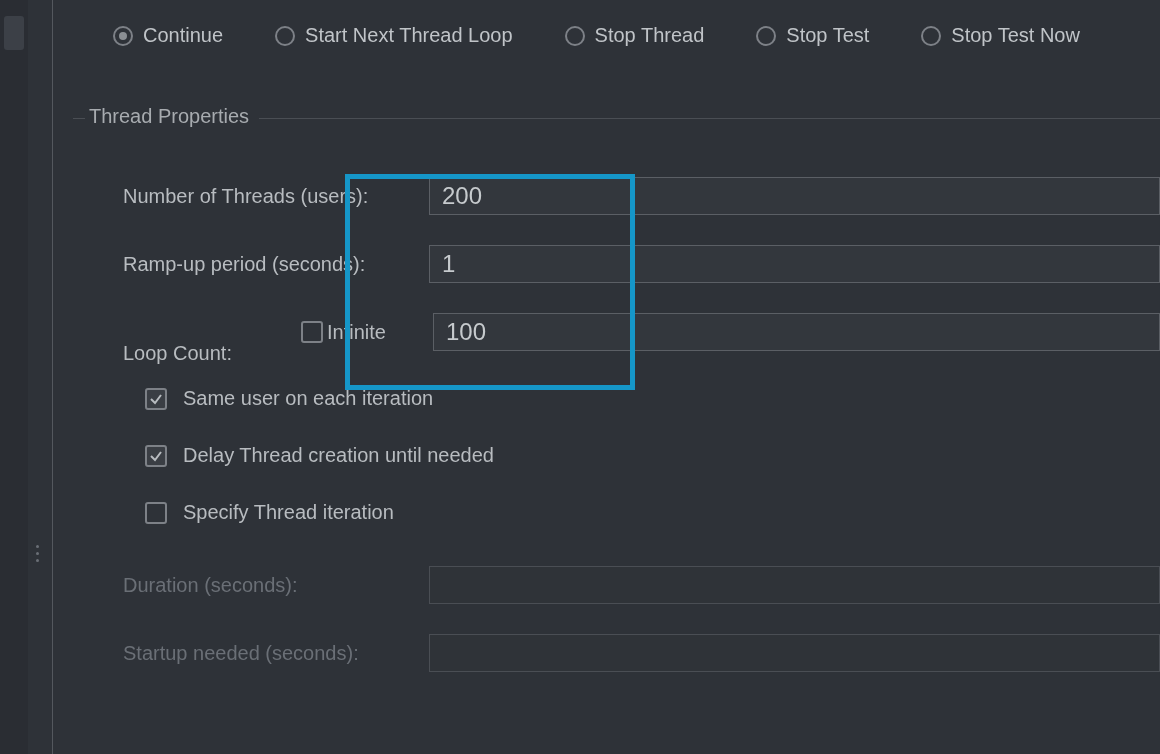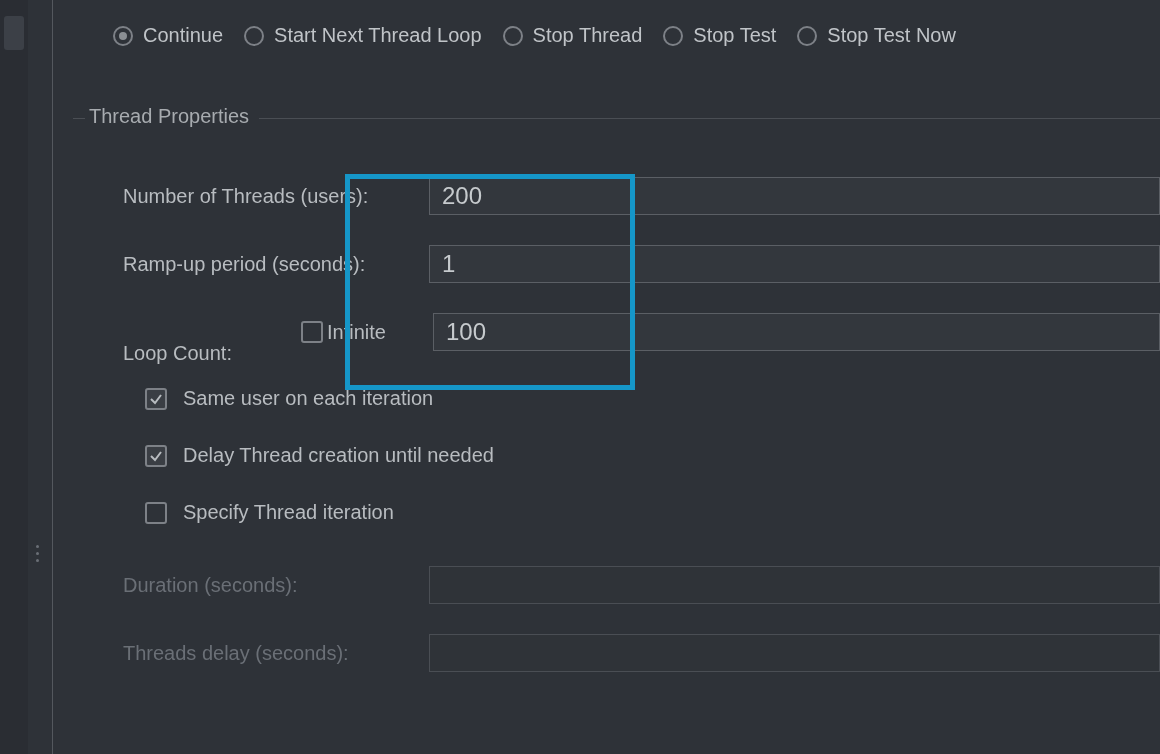--- a/index.html
+++ b/index.html
@@ -57,21 +57,21 @@
   }
 
   
   .radio-row {
     position: absolute;
     left: 60px;
     top: 24px;
     right: 0;
     display: flex;
     align-items: flex-start;
-    gap: 21px;
+    gap: 52px;
     white-space: nowrap;
     color: #c0c4c8;
   }
   .radio-item {
     display: flex;
     align-items: center;
     gap: 10px;
   }
   .radio {
     width: 20px; height: 20px;
@@ -292,21 +292,21 @@
       </div>
 
       <div style="height:6px"></div>
 
       <div class="form-row">
         <div class="label disabled">Duration (seconds):</div>
         <input class="text-input disabled" disabled="" value="" style="">
       </div>
 
       <div class="form-row">
-        <div class="label disabled">Threads delay (seconds):</div>
+        <div class="label disabled">Startup needed (seconds):</div>
         <input class="text-input disabled" disabled="" value="" style="">
       </div>
 
     </div>
   </div>
 
 </div>
 
 <div class="highlight-box"></div>
 

